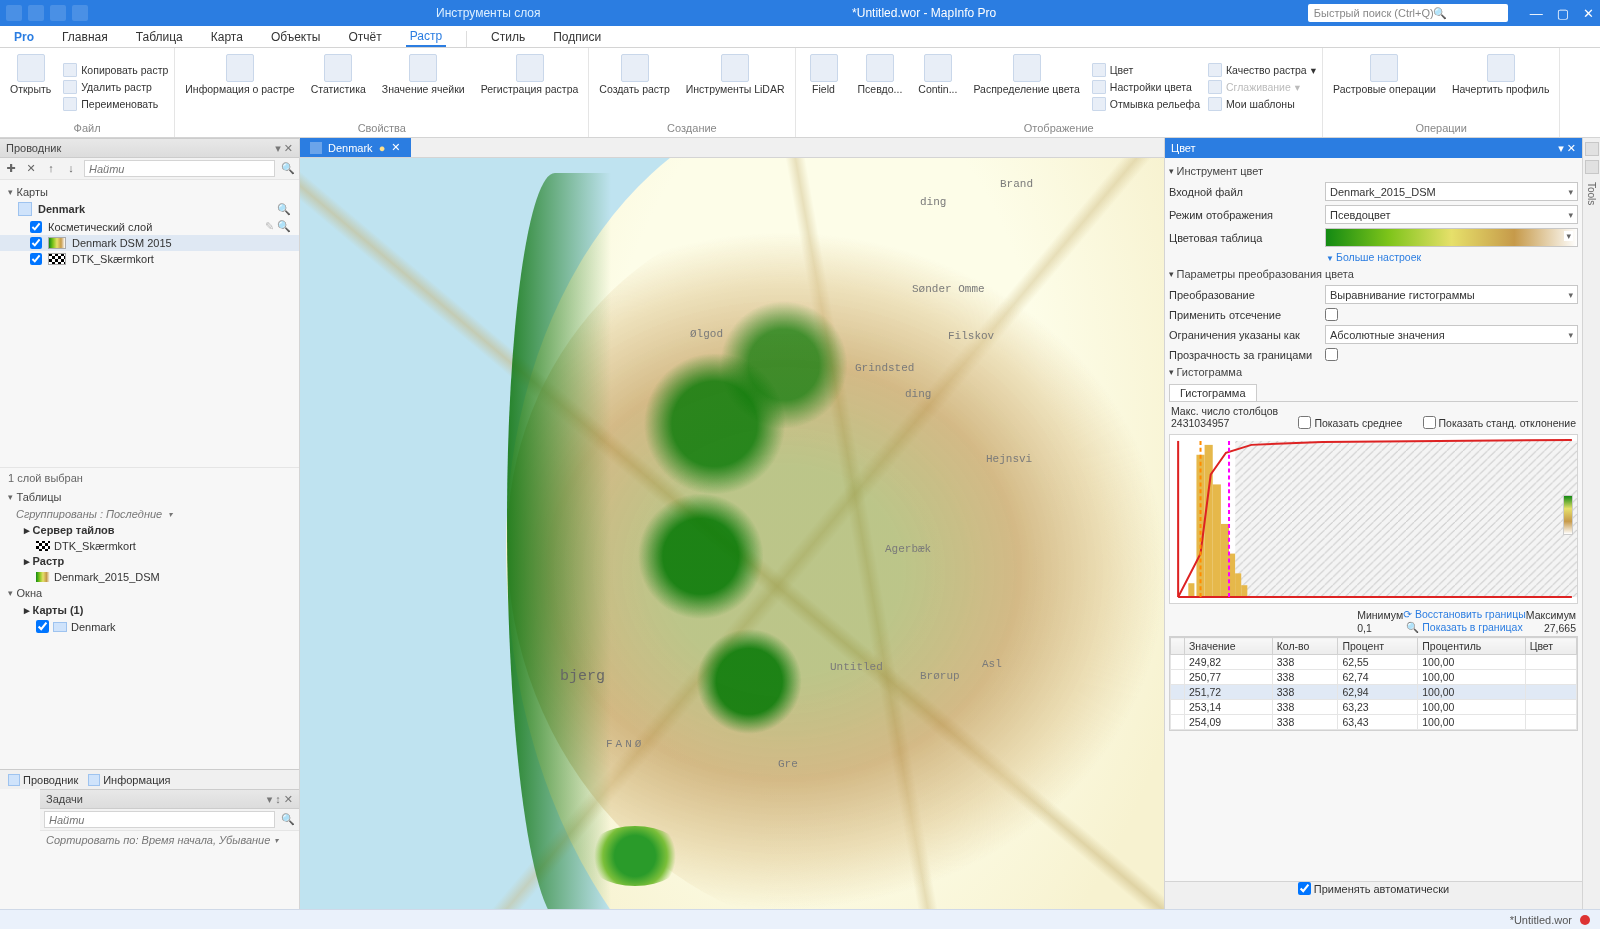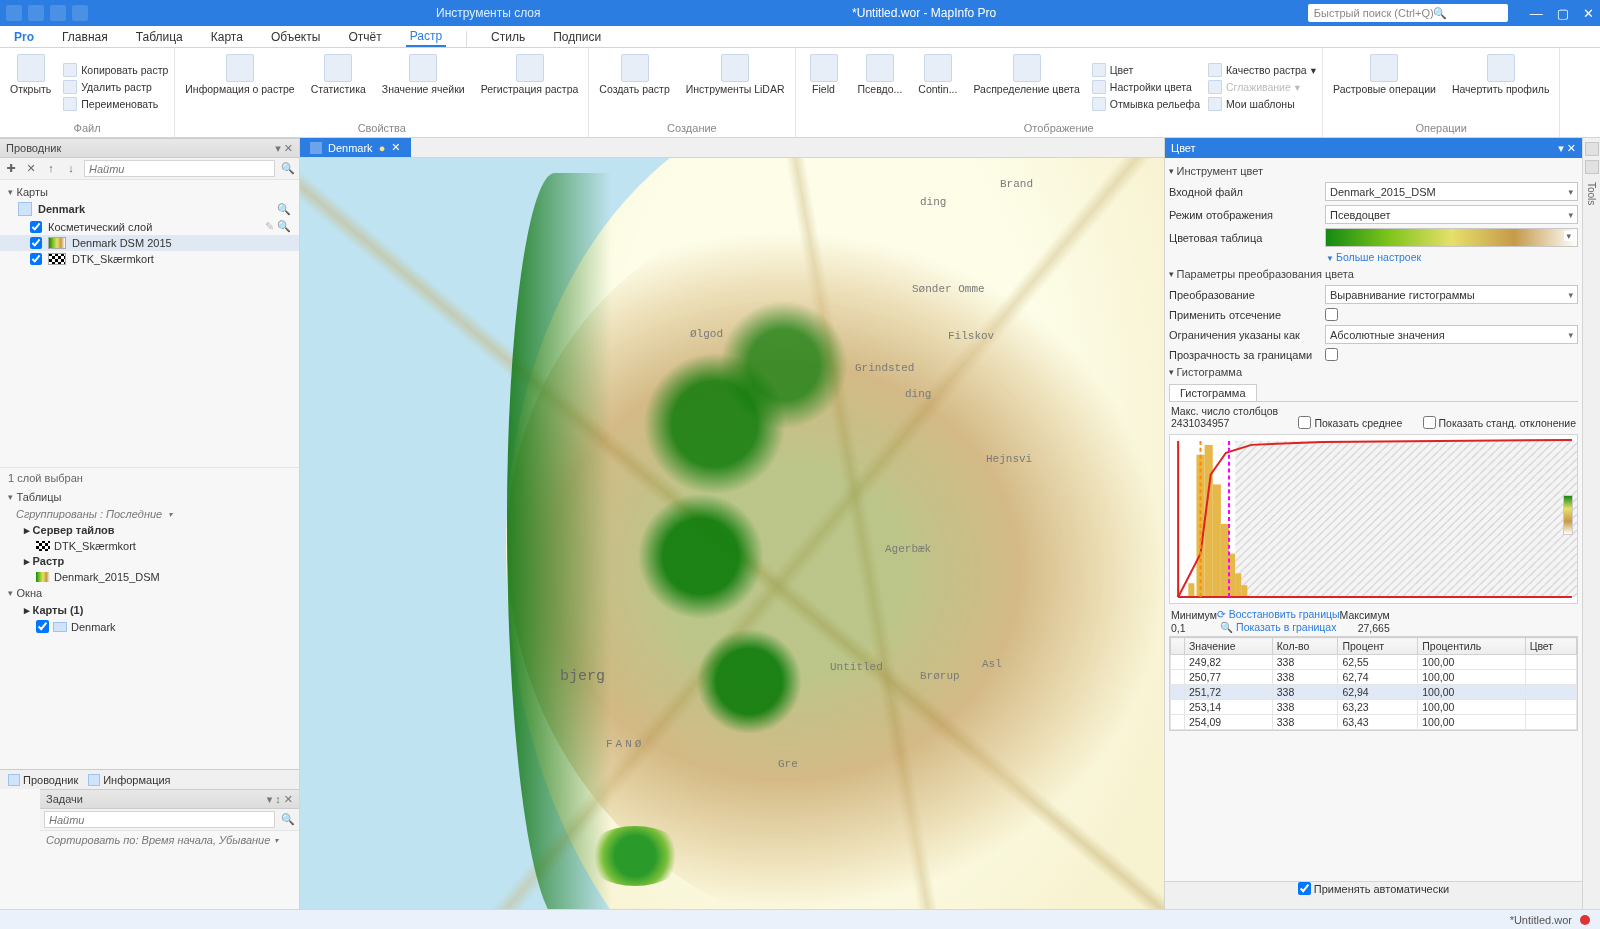--- a/index.html
+++ b/index.html
@@ -97,21 +97,21 @@
 .formrow select,.formrow .fakesel{ flex:1; height:19px; border:1px solid #c7c7c7; background:#fff; font-size:11px; padding:0 4px; display:flex; align-items:center; justify-content:space-between;}
 .formrow .fakesel::after{content:"▾"; color:#666; font-size:9px;}
 .formrow input[type=checkbox]{width:13px;height:13px;}
 .moreset{ text-align:center; color:#2b7de1; font-size:10.5px; padding:2px 0;}
 .moreset::before{content:"▼ "; font-size:8px;}
 .tabstrip{ display:flex; border-bottom:1px solid #ccc; margin-top:3px;}
 .tabstrip .t{ border:1px solid #ccc; border-bottom:none; background:#fff; padding:2px 10px; font-size:11px;}
 .histmeta{ display:flex; justify-content:space-between; align-items:flex-end; padding:3px 2px; gap:8px; font-size:10.5px;}
 .histbox{ height:170px; border:1px solid #d4d4d4; background:#fff; position:relative; margin:2px 0;}
 .histbox svg{width:100%; height:100%;}
-.range{ display:flex; justify-content:flex-start; align-items:center; padding:2px 2px; font-size:10.5px;}
+.range{ display:flex; justify-content:flex-end; align-items:center; padding:2px 2px; font-size:10.5px;}
 .range .col{display:flex; flex-direction:column; align-items:flex-start; gap:1px;}
 .range .col.r{align-items:flex-end;}
 .range .mid{display:flex; flex-direction:column; align-items:center; gap:1px; color:#444;}
 .range .mid a{color:#2b7de1; text-decoration:none;}
 .datatable{ border:1px solid #d1d1d1; font-size:10.5px; background:#fff; }
 .datatable table{width:100%; border-collapse:collapse;}
 .datatable th{ background:linear-gradient(#f8f8f8,#ececec); border:1px solid #d1d1d1; padding:2px 4px; font-weight:normal; text-align:left;}
 .datatable td{ border:1px solid #e5e5e5; padding:1px 4px;}
 .datatable tr.sel td{ background:#e0e9f5;margin-left:21px;}
 .rightfoot{ height:28px; border-top:1px solid #d4d4d4; background:#f0f0f0; display:flex; align-items:center; padding:0 20px; gap:10px; font-size:11px;flex-direction:column;}

